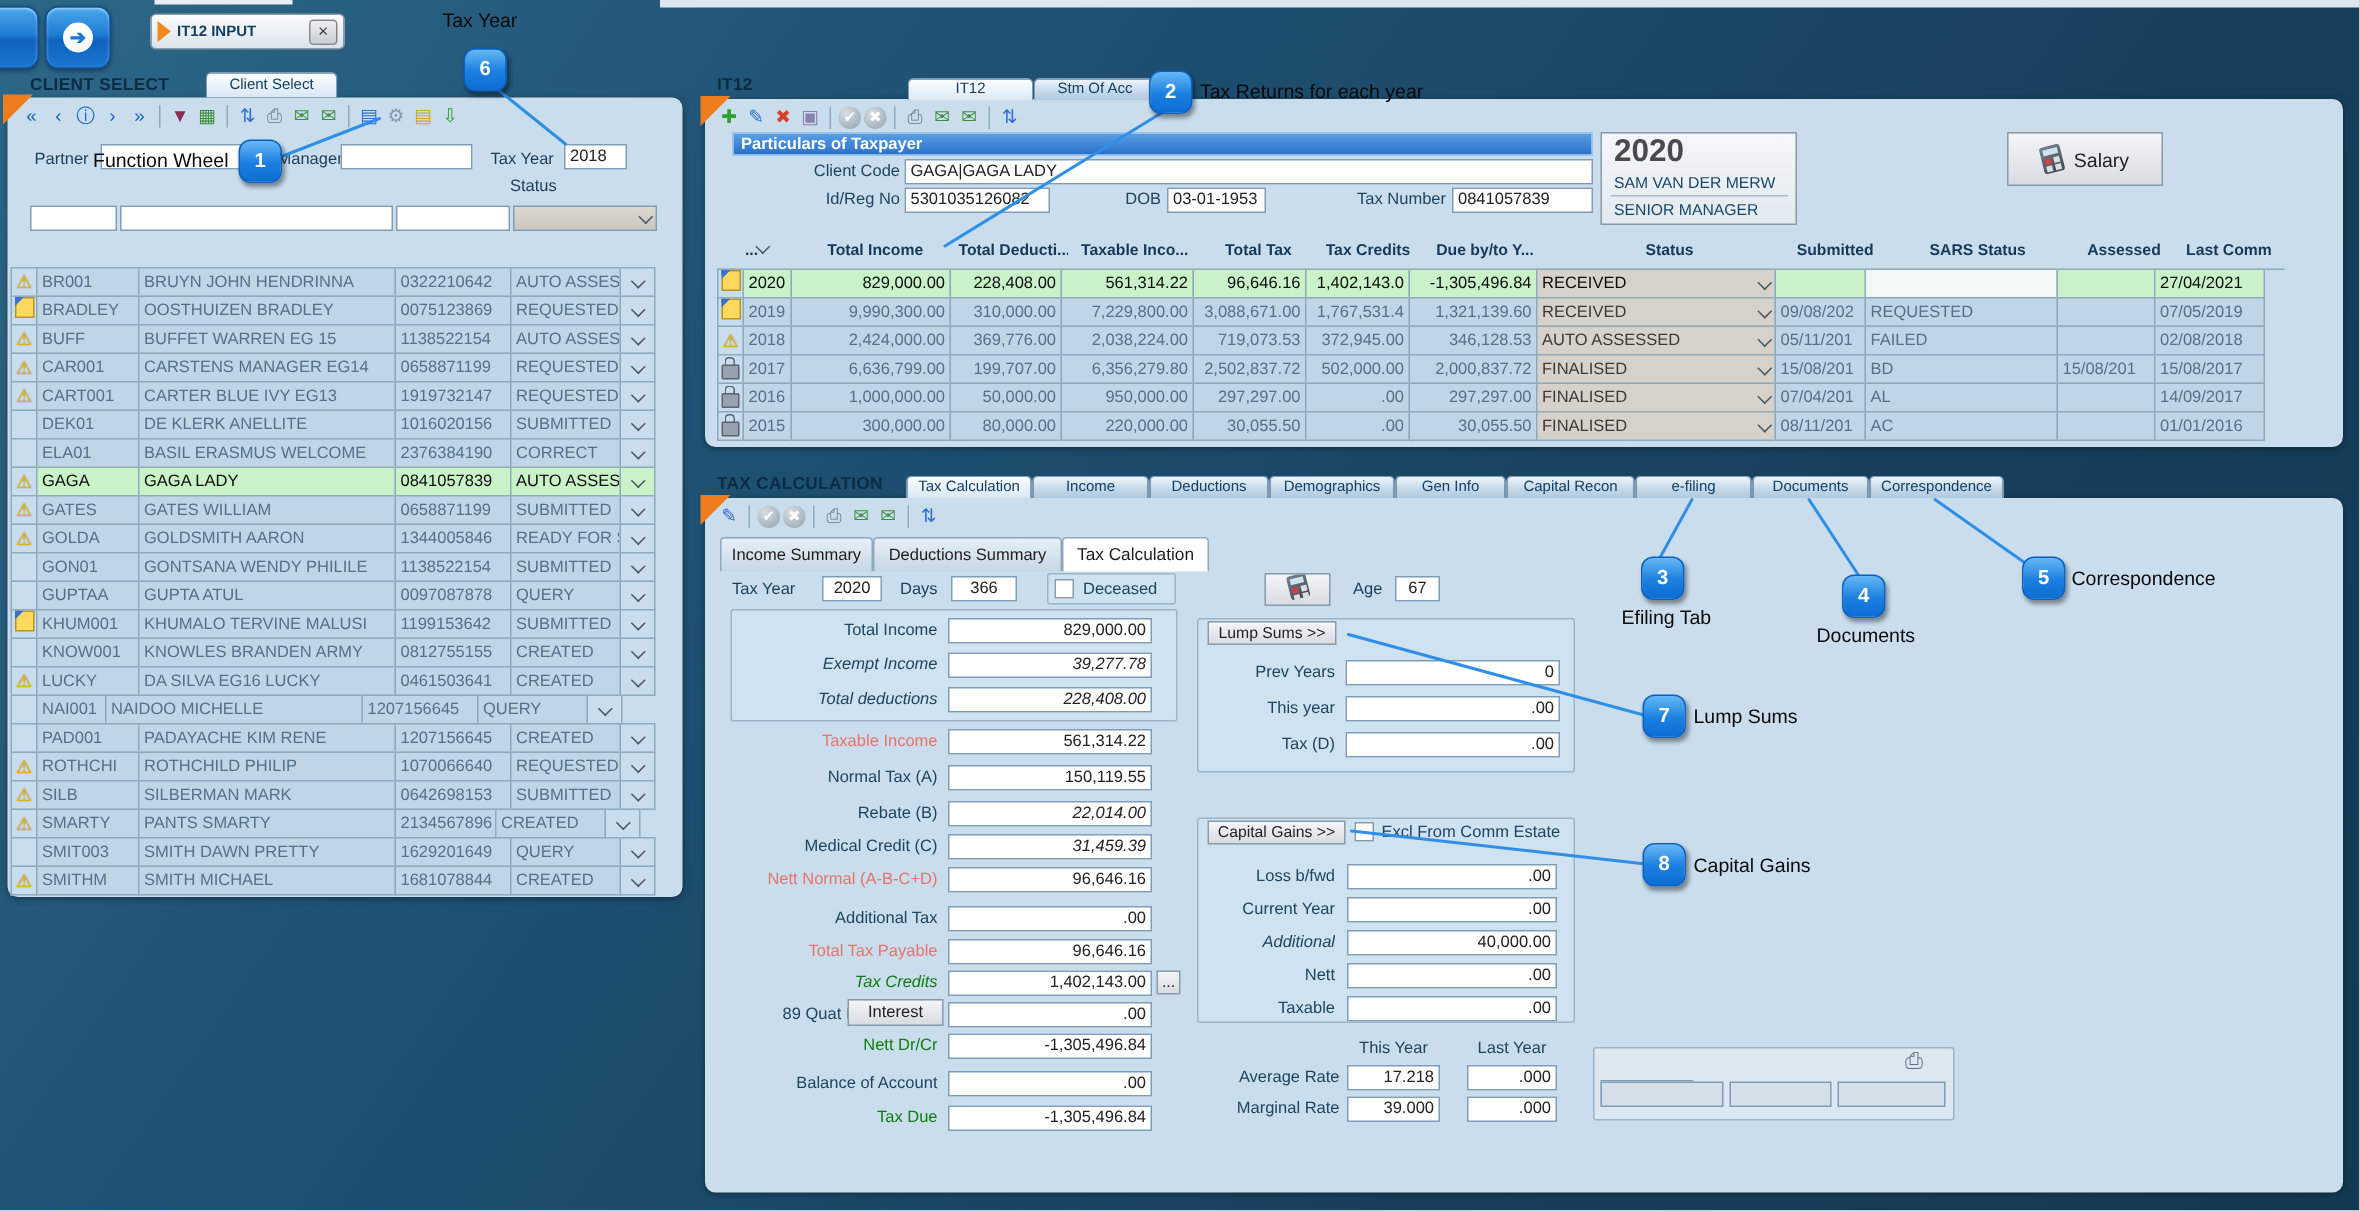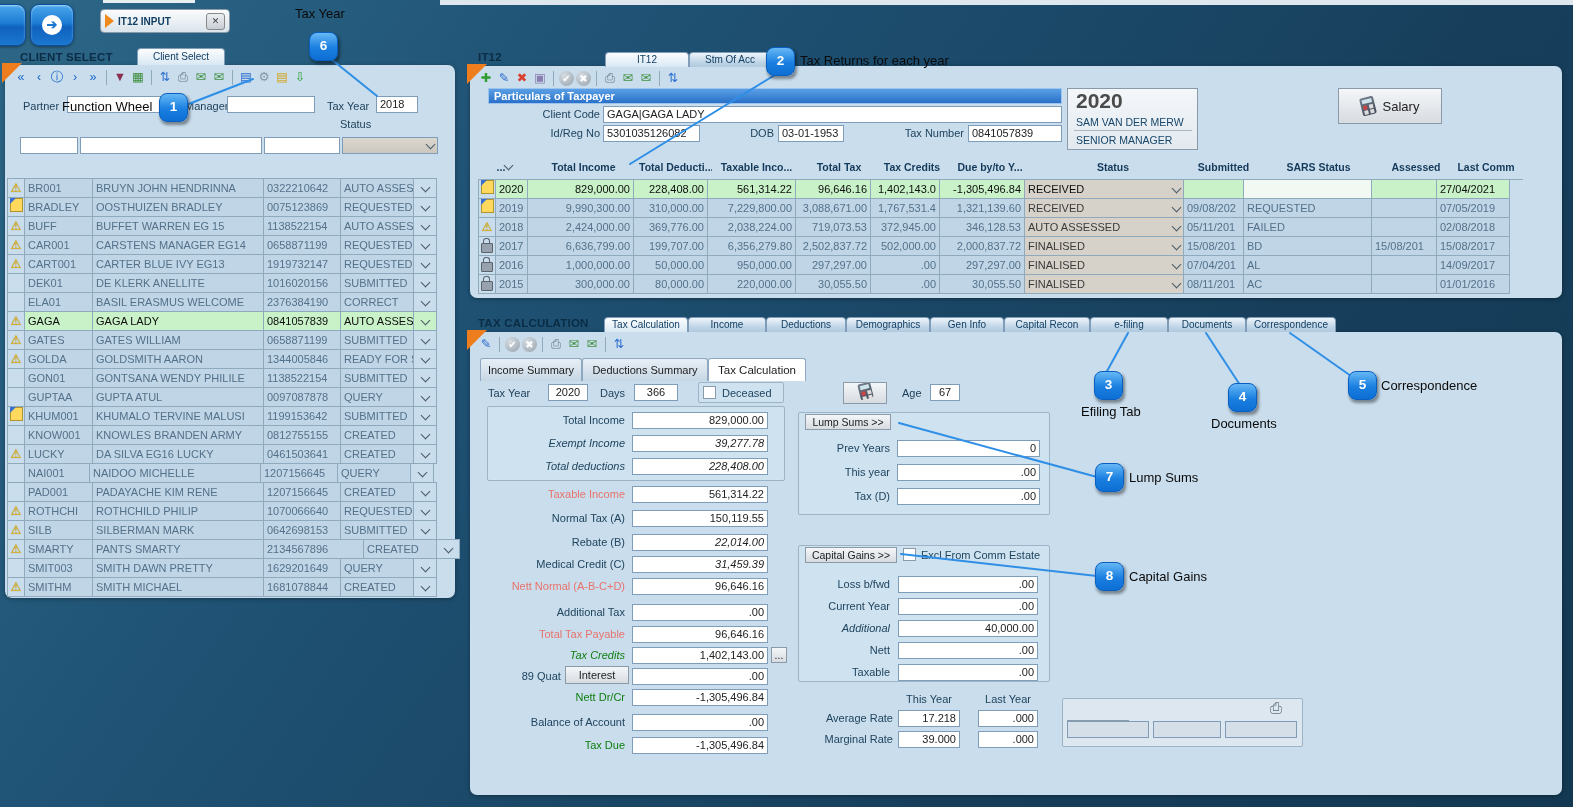--- a/index.html
+++ b/index.html
@@ -290,21 +290,21 @@
           <span class="cell" style="width: 69px;">LUCKY</span>
           <span class="cell" style="width: 172px;">DA SILVA EG16 LUCKY</span>
           <span class="cell" style="width: 78px;">0461503641</span>
           <span class="cell" style="width: 74px;">CREATED</span>
           <span class="cell chevcell" style="width: 24px;">
             <i class="chev"></i>
           </span>
         </div>
         <div class="trow">
           <span class="cell icn" style="width: 18px;"><span></span></span>
-          <span class="cell" style="width: 66px;">NAI001</span>
+          <span class="cell" style="width: 47px;">NAI001</span>
           <span class="cell" style="width: 172px;">NAIDOO MICHELLE</span>
           <span class="cell" style="width: 78px;">1207156645</span>
           <span class="cell" style="width: 74px;">QUERY</span>
           <span class="cell chevcell" style="width: 24px;">
             <i class="chev"></i>
           </span>
         </div>
         <div class="trow">
           <span class="cell icn" style="width: 18px;"><span></span></span>
           <span class="cell" style="width: 69px;">PAD001</span>
@@ -332,21 +332,21 @@
           <span class="cell" style="width: 78px;">0642698153</span>
           <span class="cell" style="width: 74px;">SUBMITTED</span>
           <span class="cell chevcell" style="width: 24px;">
             <i class="chev"></i>
           </span>
         </div>
         <div class="trow">
           <span class="cell icn" style="width: 18px;"><span class="ic-warn">⚠</span></span>
           <span class="cell" style="width: 69px;">SMARTY</span>
           <span class="cell" style="width: 172px;">PANTS SMARTY</span>
-          <span class="cell" style="width: 101px;">2134567896</span>
+          <span class="cell" style="width: 68px;">2134567896</span>
           <span class="cell" style="width: 74px;">CREATED</span>
           <span class="cell chevcell" style="width: 24px;">
             <i class="chev"></i>
           </span>
         </div>
         <div class="trow">
           <span class="cell icn" style="width: 18px;"><span></span></span>
           <span class="cell" style="width: 69px;">SMIT003</span>
           <span class="cell" style="width: 172px;">SMITH DAWN PRETTY</span>
           <span class="cell" style="width: 78px;">1629201649</span>

